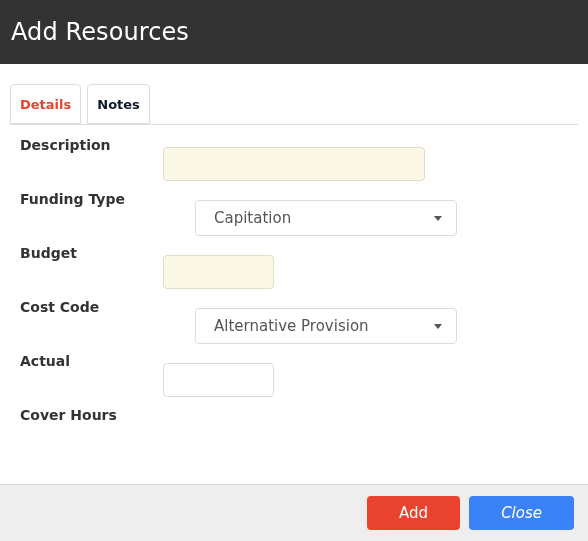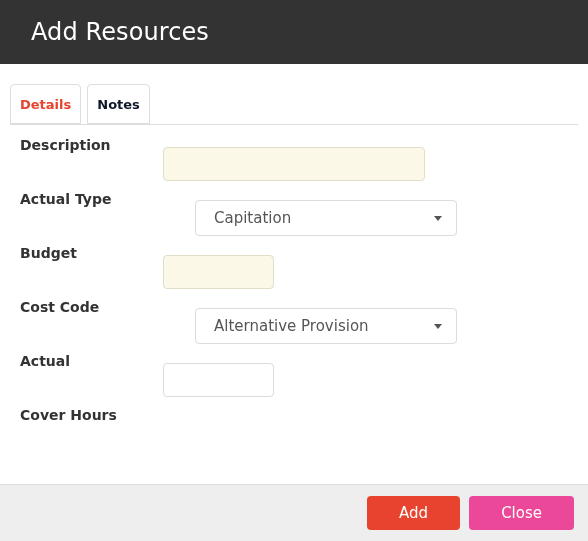--- a/index.html
+++ b/index.html
@@ -22,21 +22,20 @@
     background: #ffffff;
   }
 
   
   .dialog-header {
     height: 64px;
     background: #333333;
     display: flex;
     align-items: center;
     flex: 0 0 auto;
-    padding-left: 20px;
   }
   .dialog-title {
     color: #ffffff;
     font-size: 24px;
     font-weight: normal;
     line-height: 1;
     padding-left: 11px;
     letter-spacing: 0.1px;
   }
 
@@ -168,21 +167,21 @@
     font-family: "DejaVu Sans", "Liberation Sans", sans-serif;
     font-size: 15px;
     color: #ffffff;
     height: 34px;
     padding: 0 32px;
     cursor: pointer;
     margin-left: 9px;
     line-height: 34px;
   }
   .btn-primary { background: #e8432e; }
-  .btn-secondary { background: #ec4899; }
+  .btn-secondary { background: #3b82f6; font-style: italic; }
 </style>
 </head>
 <body>
 
 <div class="dialog">
 
   <div class="dialog-header">
     <div class="dialog-title">Add Resources</div>
   </div>
 
@@ -200,21 +199,21 @@
     <div class="form">
 
       <div class="form-row">
         <div class="form-label">Description</div>
         <div class="field-wrap">
           <input class="text-input input-wide required" type="text" value="" style="">
         </div>
       </div>
 
       <div class="form-row">
-        <div class="form-label">Actual Type</div>
+        <div class="form-label">Funding Type</div>
         <div class="field-wrap">
           <div class="select-box">
             <span class="select-value">Capitation</span>
             <span class="caret"></span>
           </div>
         </div>
       </div>
 
       <div class="form-row">
         <div class="form-label">Budget</div>

